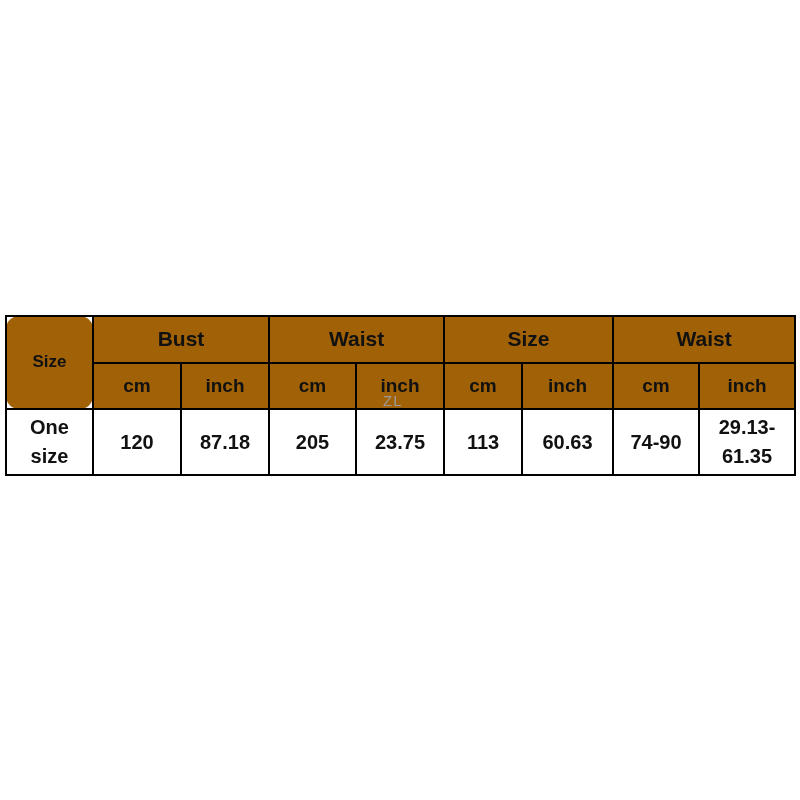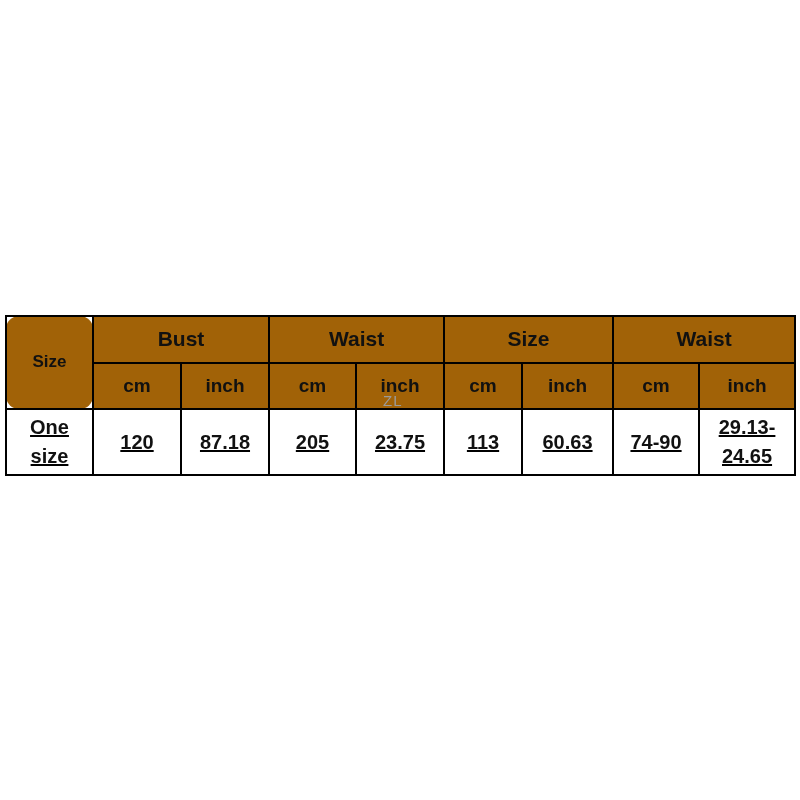--- a/index.html
+++ b/index.html
@@ -75,21 +75,21 @@
   .c-binch  { width: 88px; }
   .c-wcm    { width: 87px; }
   .c-winch  { width: 88px; }
   .c-hcm    { width: 78px; }
   .c-hinch  { width: 91px; }
   .c-lcm    { width: 86px; }
   .c-linch  { width: 96px; }
 
   .r-group { height: 44px; }
   .r-unit  { height: 44px; }
-  .r-data  { height: 62px; text-decoration: underline; }
+  .r-data  { height: 62px; }
 
   .watermark {
     position: absolute;
     left: 383px;
     top: 392px;
     font-family: "Liberation Sans", sans-serif;
     font-size: 15px;
     color: #9a9a9a;
     letter-spacing: 1px;
     pointer-events: none;
@@ -132,19 +132,19 @@
       </tr>
       <tr class="r-data">
         <td class="size-label">One size</td>
         <td class="data">120</td>
         <td class="data">87.18</td>
         <td class="data">205</td>
         <td class="data">23.75</td>
         <td class="data">113</td>
         <td class="data">60.63</td>
         <td class="data">74-90</td>
-        <td class="data">29.13-24.65</td>
+        <td class="data">29.13-61.35</td>
       </tr>
     </tbody>
   </table>
 </div>
 
 <div class="watermark">ZL</div>
 
 </body></html>

